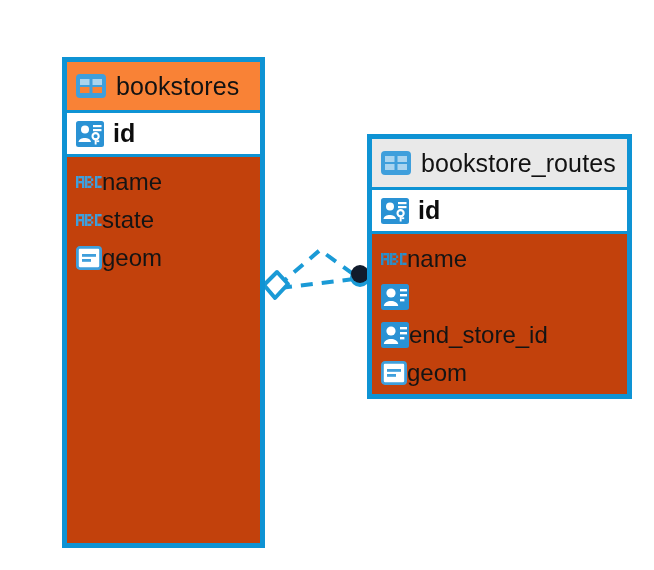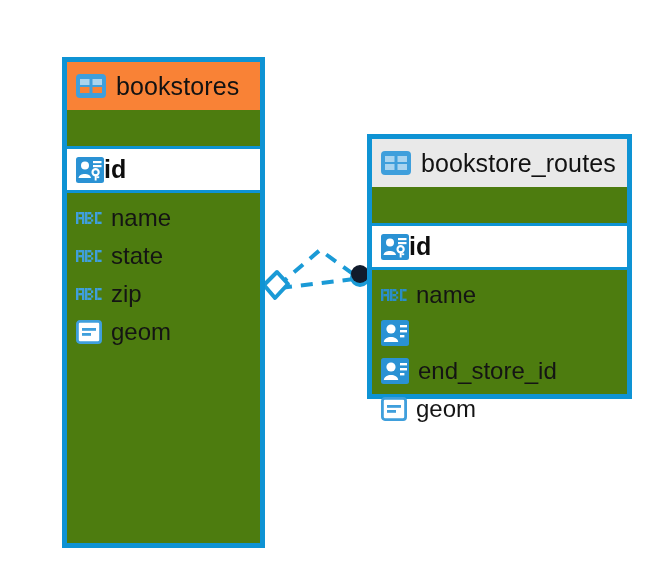--- a/index.html
+++ b/index.html
@@ -20,21 +20,21 @@
     inset: 0;
     width: 654px;
     height: 570px;
   }
 
   
   .entity {
     position: absolute;
     box-sizing: border-box;
     border: 5px solid #0e93d4;
-    background: #4d7c0f;
+    background: #c2410c;
     text-align: center;
   }
 
   .entity-header {
     display: flex;
     align-items: center;
     box-sizing: border-box;
     height: 48px;
     padding: 0 8px 0 9px;
     gap: 10px;
@@ -48,38 +48,37 @@
     letter-spacing: 0.1px;
     white-space: nowrap;
   }
 
   .pk-row {
     display: flex;
     align-items: center;
     box-sizing: border-box;
     height: 47px;
     padding: 0 8px 0 9px;
+    gap: 9px;
     border-top: 3px solid #0e93d4;
     border-bottom: 3px solid #0e93d4;
     background: #ffffff;
-    margin-top: 36px;
   }
   .pk-row .field-label {
     font-weight: bold;
     font-size: 25px;
     color: #0d0d0d;
   }
 
   .field-list {
     padding: 6px 8px 8px 9px;
   }
   .field-row {
     display: flex;
     align-items: center;
-    gap: 9px;
     height: 38px;
   }
   .field-label {
     font-size: 24px;
     color: #141414;
     white-space: nowrap;
   }
 
   
   .icon {
@@ -197,42 +196,20 @@
                 <rect x="15" y="9.4" width="2.2" height="2.2"></rect>
               <rect x="19" y="2" width="2.4" height="12"></rect>
               <rect x="21.4" y="2" width="4.2" height="2.4"></rect>
                 <rect x="21.4" y="11.6" width="4.2" height="2.4"></rect>
             </g>
           </svg>
         </span>
         <span class="field-label">state</span>
       </div>
 
-      <div class="field-row">
-        <span class="icon">
-          <svg width="26" height="16" viewBox="0 0 26 16">
-            <g fill="#3f9fdc">
-              <rect x="0" y="2" width="2.4" height="12"></rect>
-                <rect x="6" y="2" width="2.4" height="12"></rect>
-              <rect x="2.4" y="2" width="3.6" height="2.4"></rect>
-                <rect x="2.4" y="7" width="3.6" height="2.4"></rect>
-              <rect x="9" y="2" width="2.4" height="12"></rect>
-              <rect x="11.4" y="2" width="4" height="2.4"></rect>
-                <rect x="11.4" y="7" width="4" height="2.4"></rect>
-              <rect x="11.4" y="11.6" width="4" height="2.4"></rect>
-              <rect x="15" y="4.4" width="2.2" height="2.6"></rect>
-                <rect x="15" y="9.4" width="2.2" height="2.2"></rect>
-              <rect x="19" y="2" width="2.4" height="12"></rect>
-              <rect x="21.4" y="2" width="4.2" height="2.4"></rect>
-                <rect x="21.4" y="11.6" width="4.2" height="2.4"></rect>
-            </g>
-          </svg>
-        </span>
-        <span class="field-label">zip</span>
-      </div>
 
 
       <div class="field-row">
         <span class="icon">
           <svg width="26" height="24" viewBox="0 0 26 24">
             <rect x="1.4" y="1.4" width="23.2" height="21.2" rx="2.5" fill="#ffffff" stroke="#3f9fdc" stroke-width="2.8"></rect>
             <rect x="6" y="8" width="14" height="2.8" fill="#3f9fdc"></rect>
             <rect x="6" y="13" width="9" height="2.8" fill="#3f9fdc"></rect>
           </svg>
         </span>

